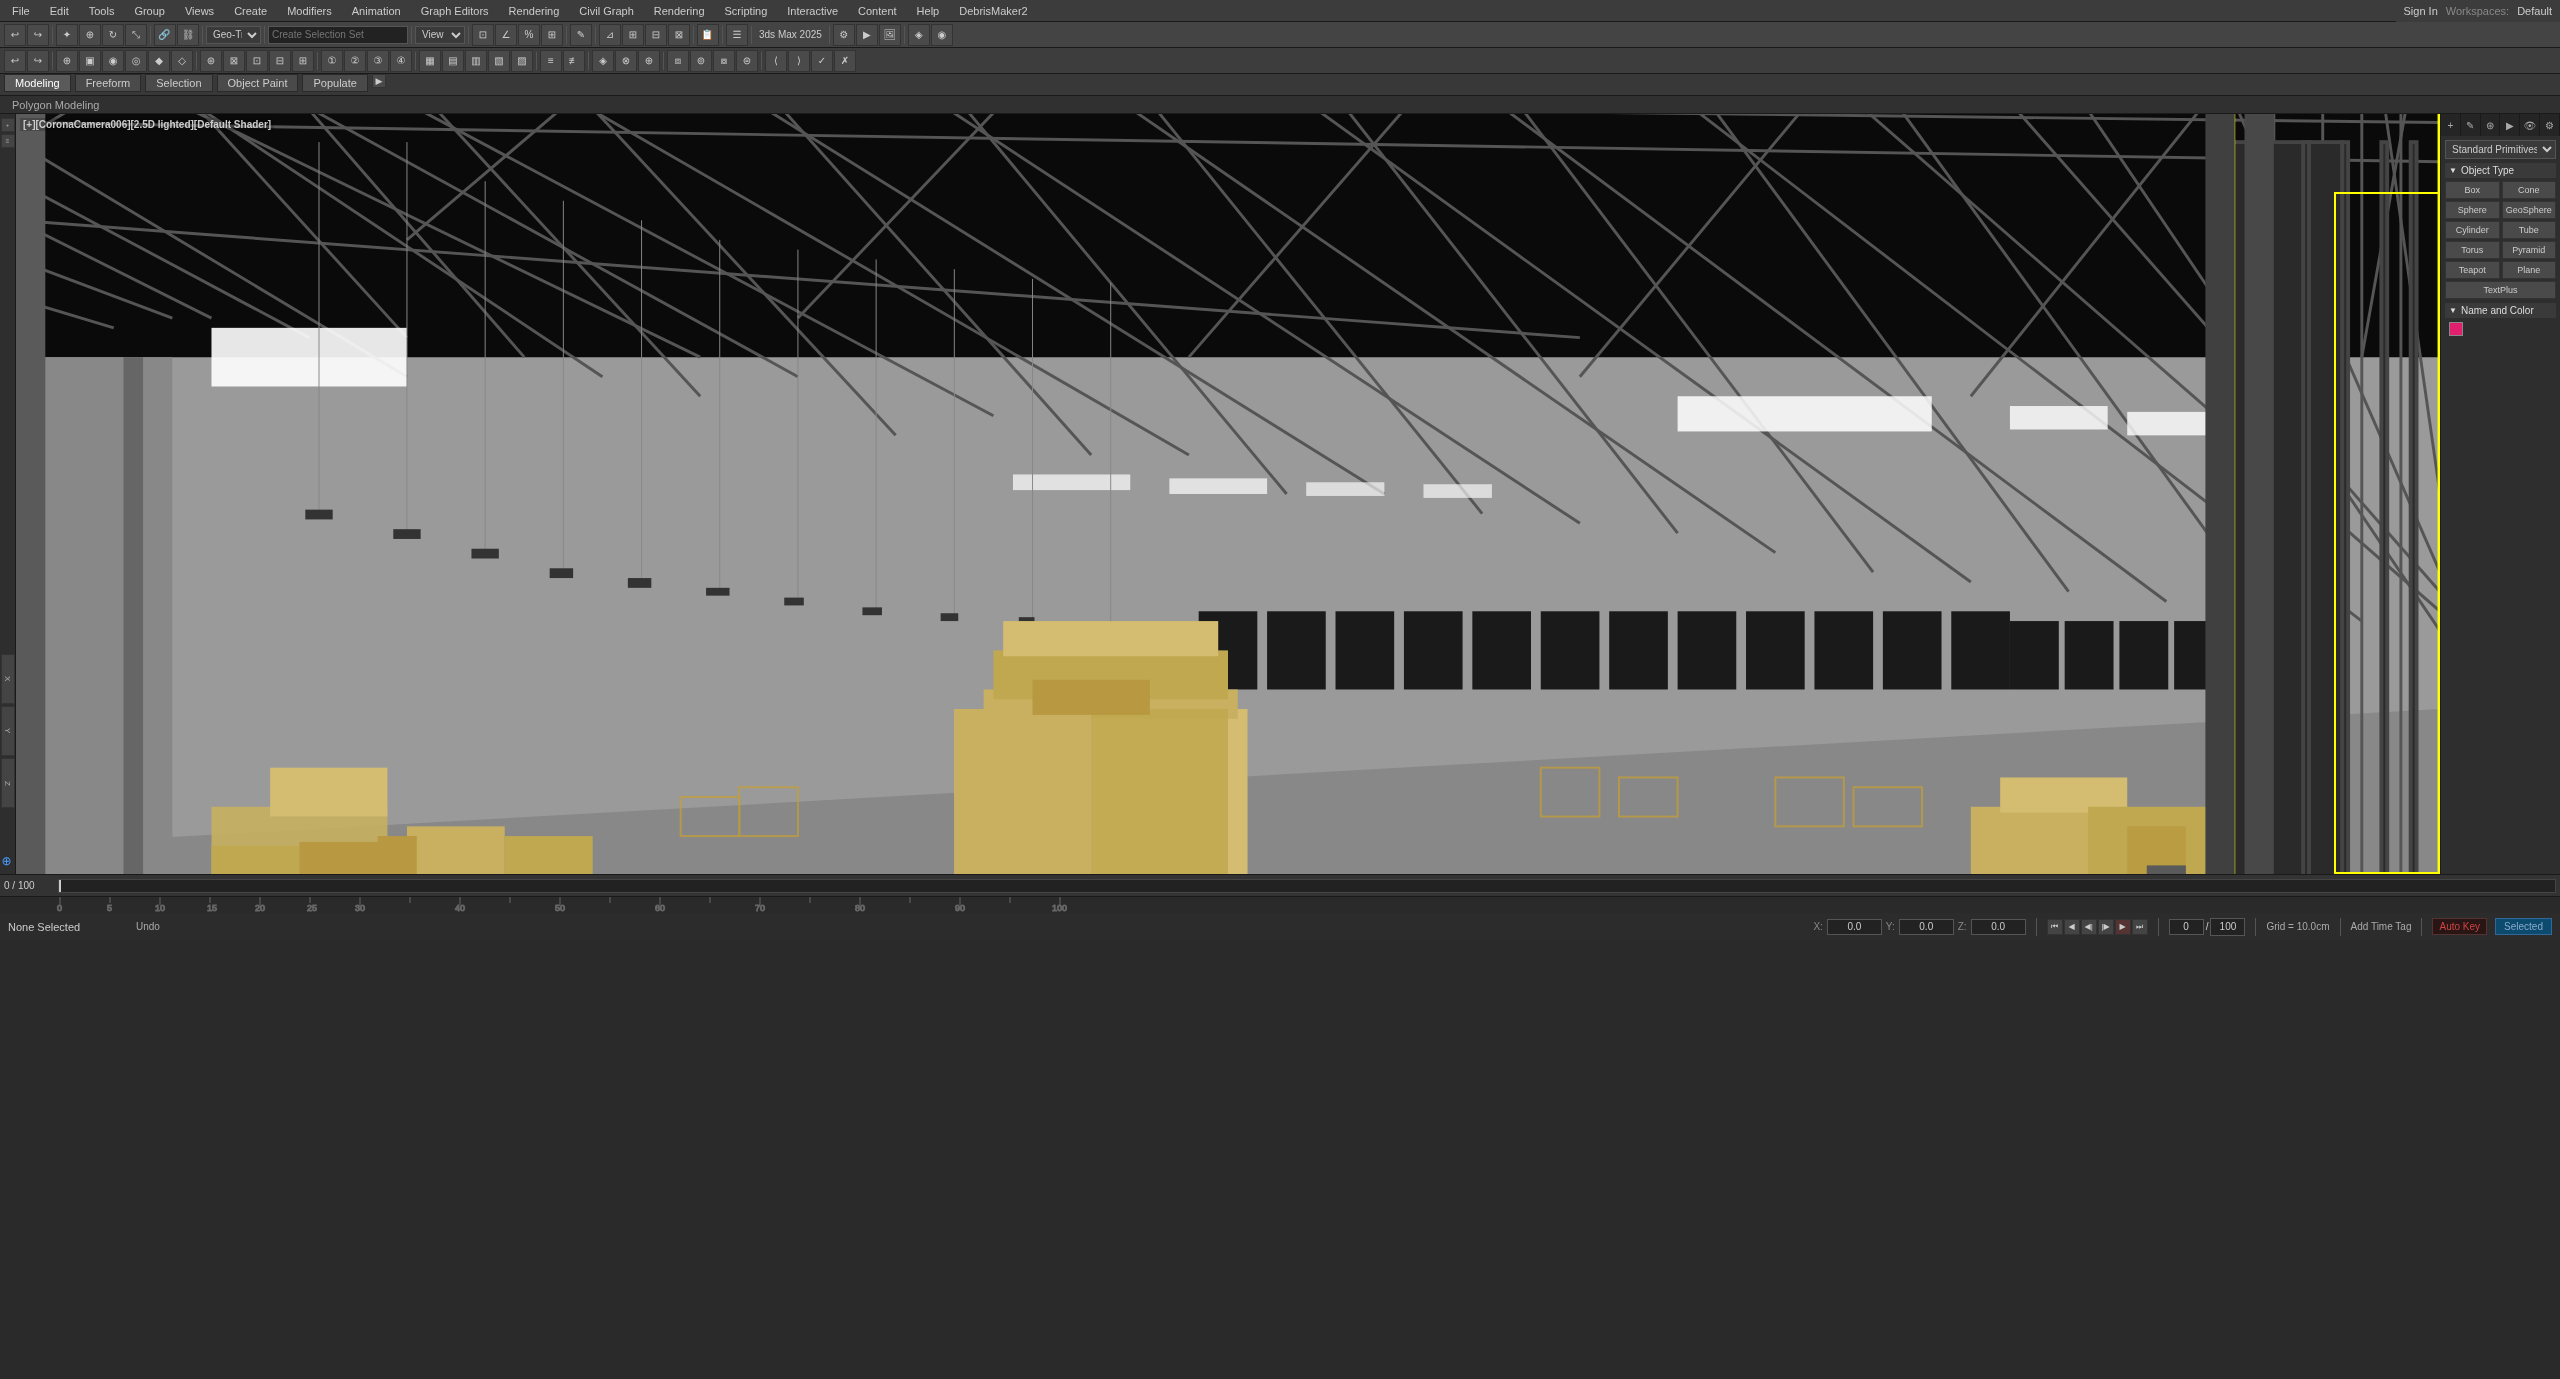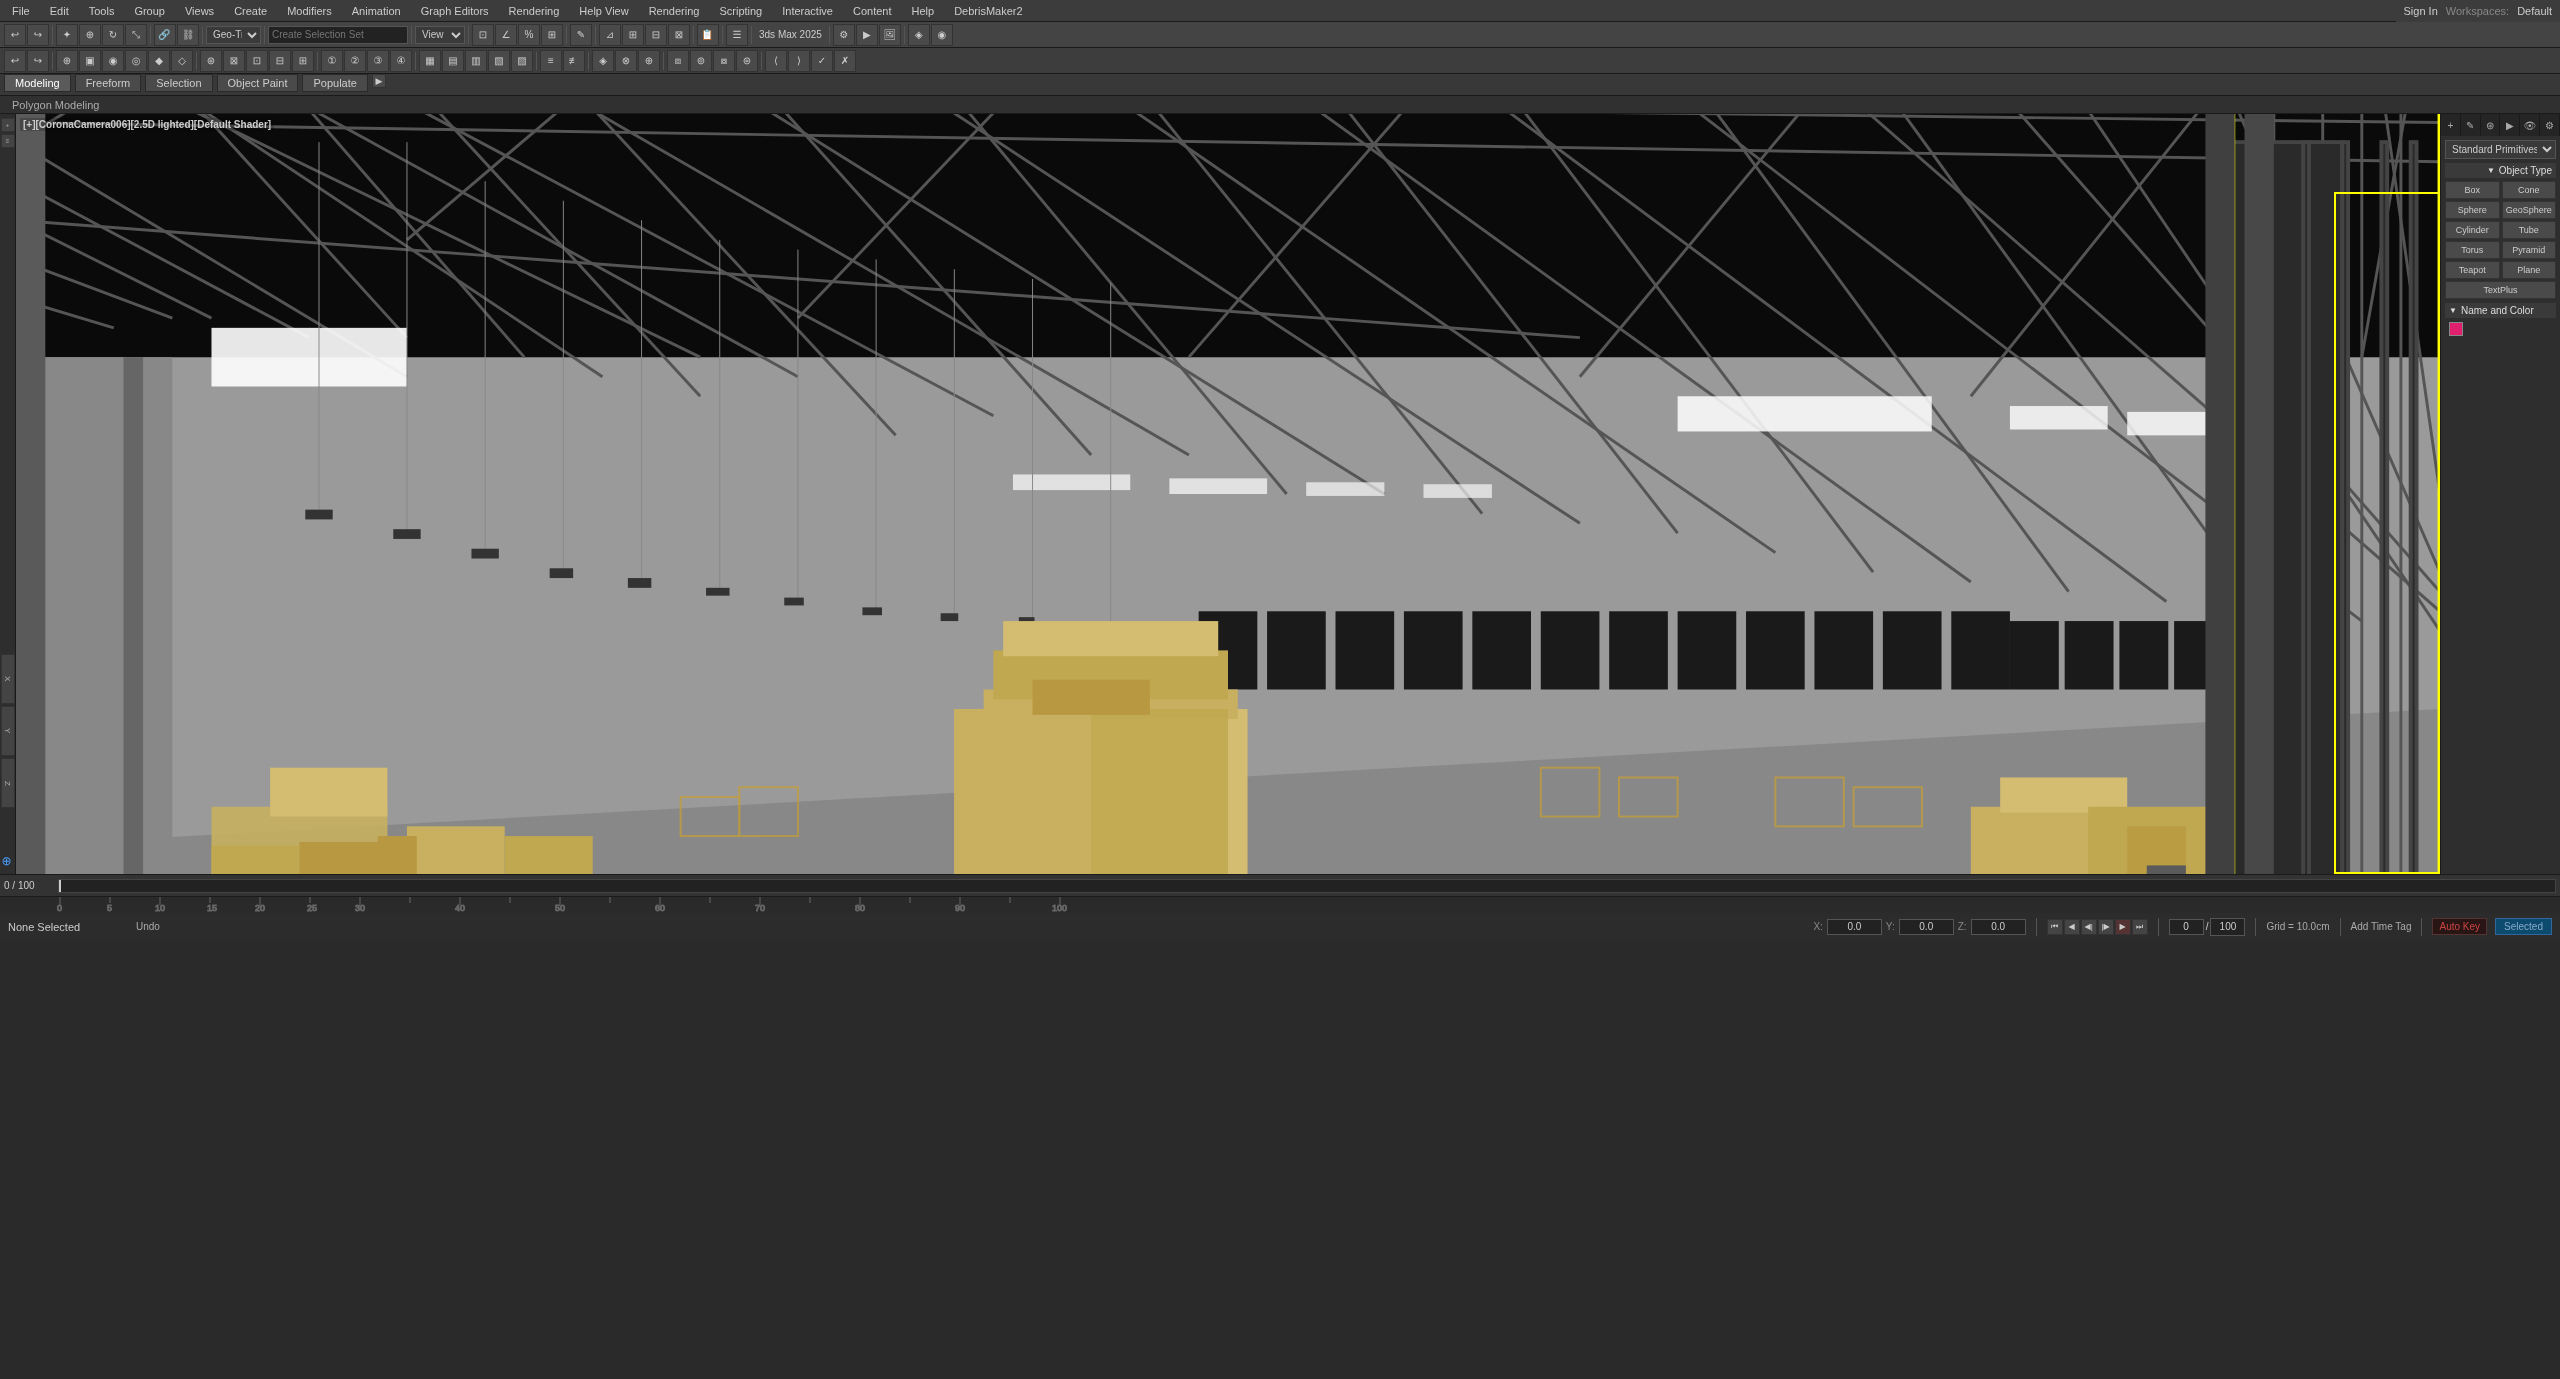--- a/index.html
+++ b/index.html
@@ -181,21 +181,20 @@
 
     .rp-section-header {
       background: #3a3a3a;
       color: #ddd;
       font-size: 10px;
       padding: 2px 4px;
       margin-bottom: 3px;
       display: flex;
       align-items: center;
       gap: 4px;
-      justify-content: flex-end;
     }
 
     .rp-section-header::before {
       content: '▼';
       font-size: 8px;
     }
 
     .rp-grid-2 {
       display: grid;
       grid-template-columns: 1fr 1fr;
@@ -357,21 +356,21 @@
   <span class="menu-item">File</span>
   <span class="menu-item">Edit</span>
   <span class="menu-item">Tools</span>
   <span class="menu-item">Group</span>
   <span class="menu-item">Views</span>
   <span class="menu-item">Create</span>
   <span class="menu-item">Modifiers</span>
   <span class="menu-item">Animation</span>
   <span class="menu-item">Graph Editors</span>
   <span class="menu-item">Rendering</span>
-  <span class="menu-item">Help View</span>
+  <span class="menu-item">Civil Graph</span>
   <span class="menu-item">Rendering</span>
   <span class="menu-item">Scripting</span>
   <span class="menu-item">Interactive</span>
   <span class="menu-item">Content</span>
   <span class="menu-item">Help</span>
   <span class="menu-item">DebrisMaker2</span>
 
   <div id="signin-area">
     <span style="color:#ccc; cursor:pointer; font-size:11px;">Sign In</span>
     <span style="color:#888; font-size:11px;">Workspaces:</span>

